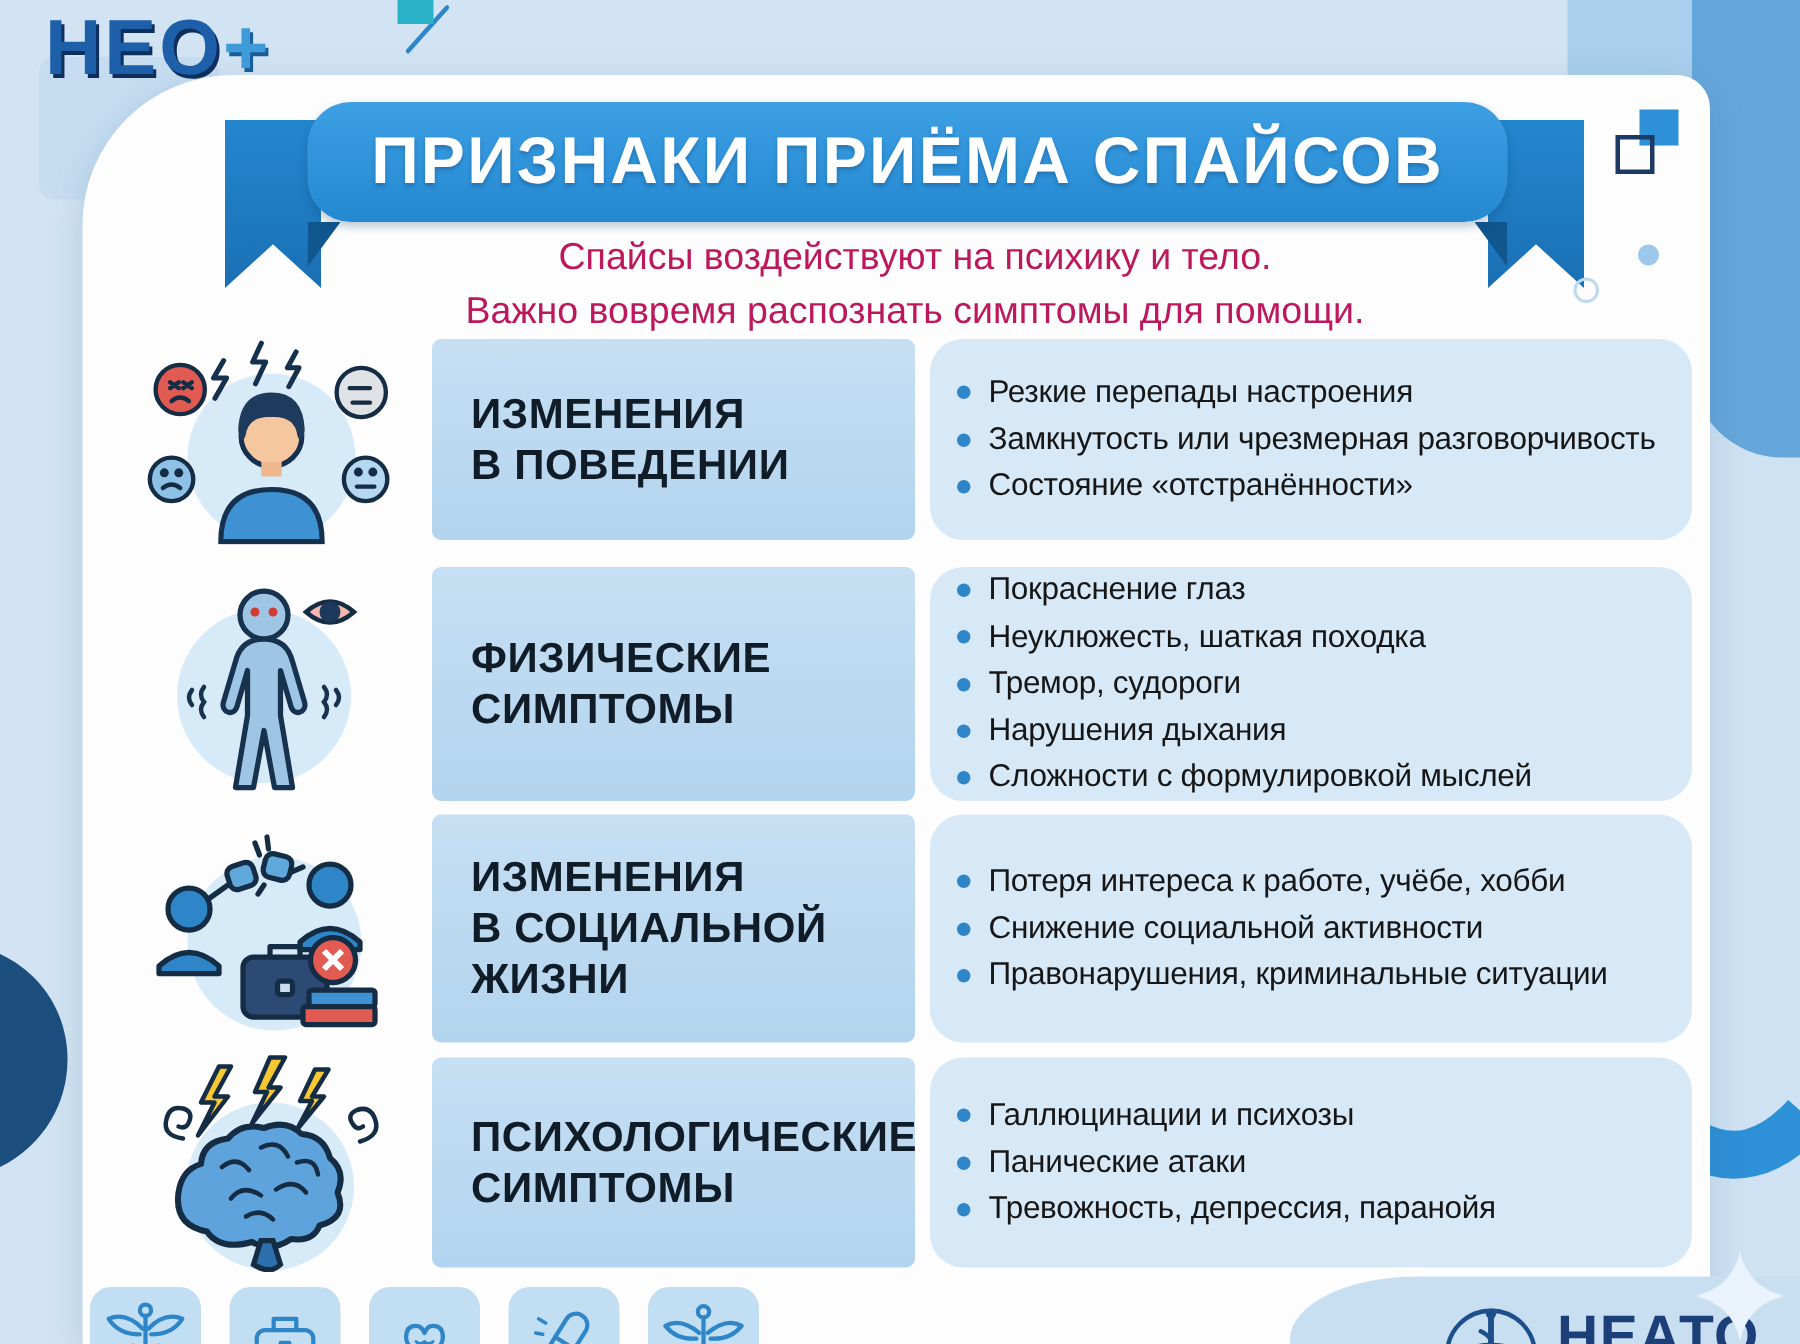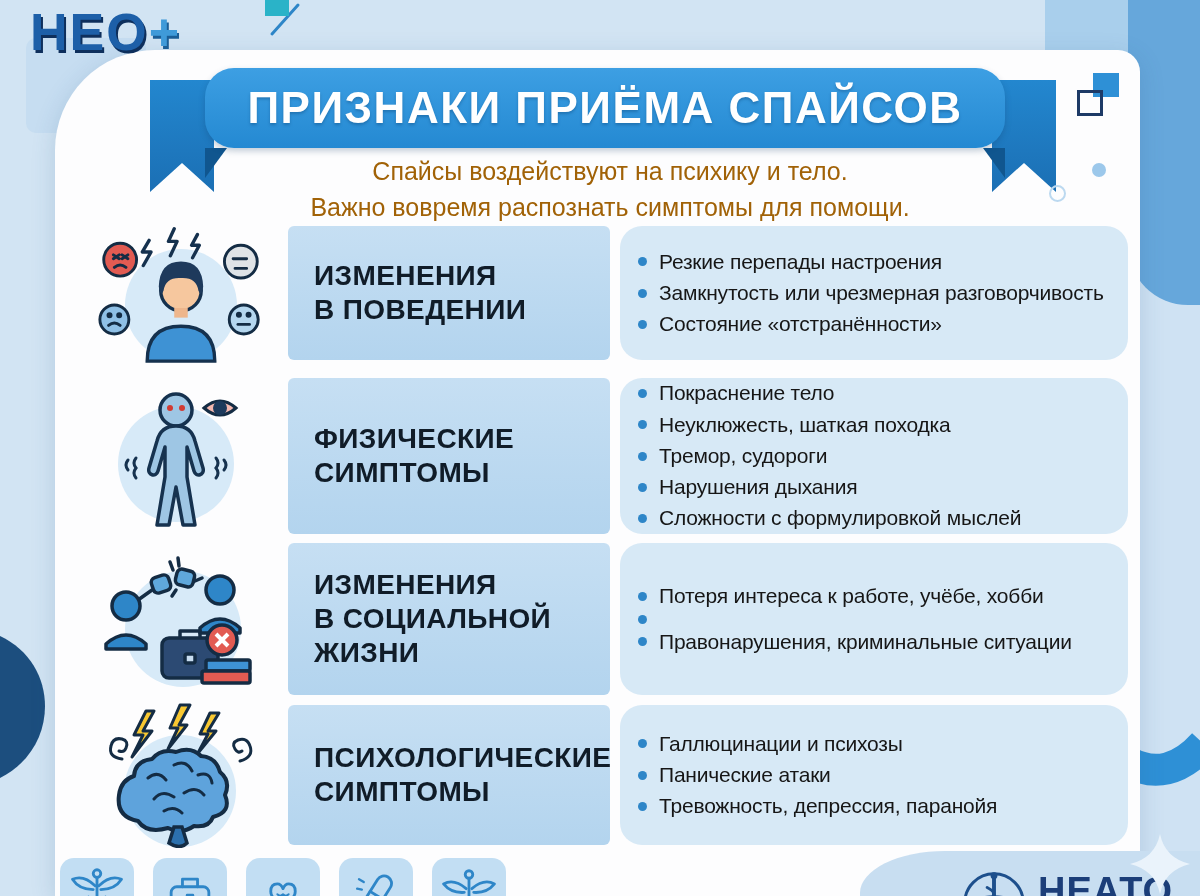--- a/index.html
+++ b/index.html
@@ -44,21 +44,21 @@
     background:linear-gradient(180deg,#3d9fe3,#2489d2);
     box-shadow:0 3px 6px rgba(20,60,100,.25);
     display:flex;align-items:center;justify-content:center;border-radius:29px;
   }
   .ribbon-band h1{
     margin:0;color:#ffffff;font-size:44px;font-weight:800;letter-spacing:1.5px;
     text-shadow:0 2px 3px rgba(10,60,110,.35);white-space:nowrap;
   }
 
   
-  .intro{left:200px;top:154px;width:820px;z-index:3;text-align:center;color:#a16207;
+  .intro{left:200px;top:154px;width:820px;z-index:3;text-align:center;color:#be185d;
     font-size:25px;font-weight:500;line-height:1.42;}
 
   
   .row{left:55px;width:1085px;z-index:3;}
   .row .icon-wrap{position:absolute;left:25px;top:0;width:200px;height:100%;
     display:flex;align-items:center;justify-content:center;}
   .title-box{
     position:absolute;left:233px;top:0;width:322px;height:100%;border-radius:6px;
     background:linear-gradient(180deg,#c6dff3,#b3d4ee);
     display:flex;align-items:center;
@@ -213,21 +213,21 @@
       </g>
     </svg>
   </div>
   <div class="title-box">
     <div class="sec-title">ФИЗИЧЕСКИЕ
 СИМПТОМЫ</div>
   </div>
   <div class="list-box">
     <div class="bullet">
         <span class="dot"></span>
-        <span>Покраснение тело</span>
+        <span>Покраснение глаз</span>
       </div>
     <div class="bullet">
         <span class="dot"></span>
         <span>Неуклюжесть, шаткая походка</span>
       </div>
     <div class="bullet">
         <span class="dot"></span>
         <span>Тремор, судороги</span>
       </div>
     <div class="bullet">
@@ -274,20 +274,21 @@
 В СОЦИАЛЬНОЙ
 ЖИЗНИ</div>
   </div>
   <div class="list-box">
     <div class="bullet">
         <span class="dot"></span>
         <span>Потеря интереса к работе, учёбе, хобби</span>
       </div>
     <div class="bullet">
         <span class="dot"></span>
+        <span>Снижение социальной активности</span>
       </div>
     <div class="bullet">
         <span class="dot"></span>
         <span>Правонарушения, криминальные ситуации</span>
       </div>
   </div>
 </div>
 
 <div id="row4" class="abs row">
   <div class="icon-wrap sec-icon">

